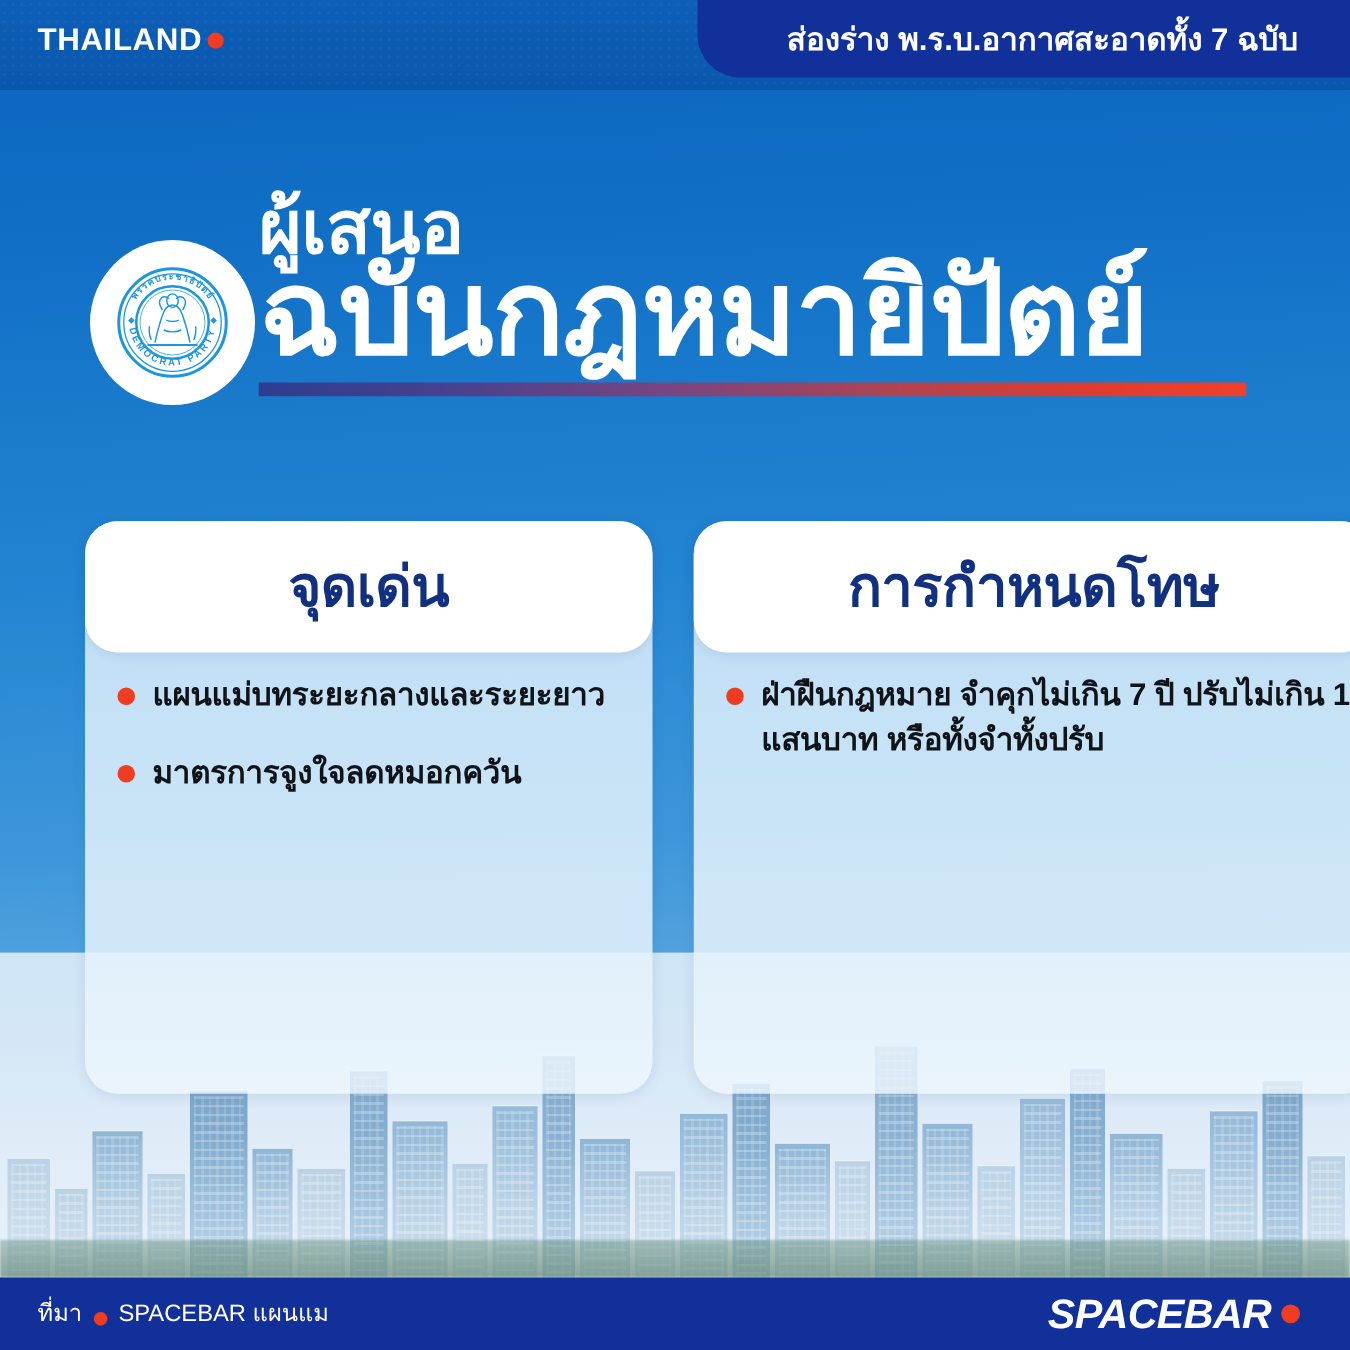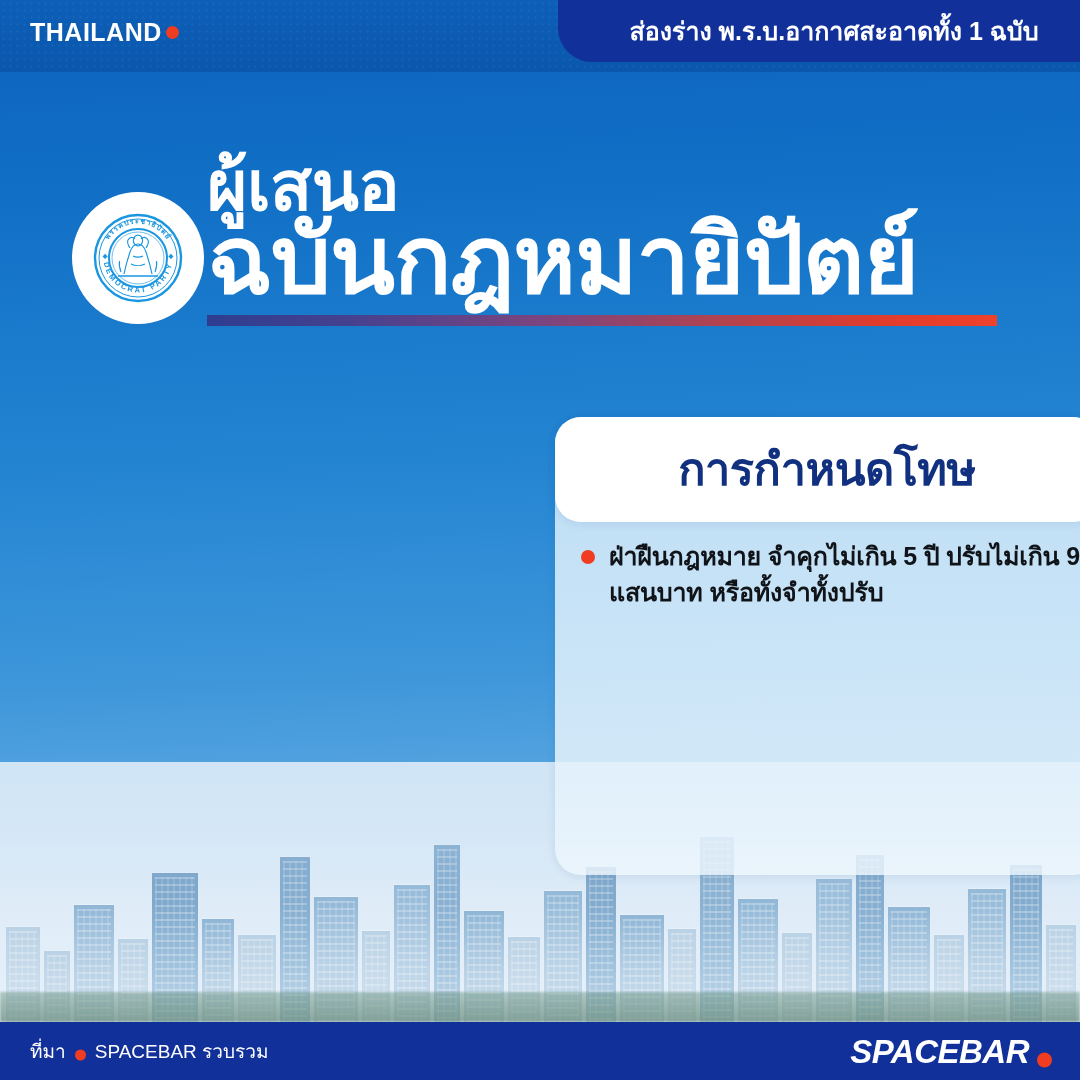--- a/index.html
+++ b/index.html
@@ -65,21 +65,21 @@
     background:#ffffff; z-index:14;
     display:flex; align-items:center; justify-content:center;
   }
   #logo-badge svg { display:block; }
 
   #title-wrap {
     position:absolute; left:207px; top:155px; z-index:15;
     width:810px;
   }
   #title-small {
-    color:#ffffff; font-size:69px; font-weight:bold; line-height:.92;
+    color:#ffffff; font-size:59px; font-weight:bold; line-height:.92;
     letter-spacing:-.5px;
   }
   #title-big {
     color:#ffffff; font-size:95px; font-weight:bold; line-height:1.02;
     letter-spacing:-1px; margin-top:-6px;
   }
   #title-rule {
     margin-top:6px; width:790px; height:11px;
     background:linear-gradient(90deg,#2e3d90 0%,#45418f 18%,#7a4580 42%,#b2434f 65%,#e03c2c 85%,#f0412a 100%);
   }
@@ -157,22 +157,22 @@
     position:absolute; left:0; bottom:0; width:1080px; height:58px;
     background:#12309a; z-index:30;
   }
   #footer-src {
     position:absolute; left:30px; top:50%; transform:translateY(-50%);
     display:flex; align-items:flex-end; gap:9px;
     color:#ffffff; font-size:19px; line-height:1; white-space:nowrap;
   }
   #footer-src .reddot { width:11px; height:11px; }
   #footer-logo {
-    position:absolute; right:28px; top:50%; transform:translateY(-50%);
-    display:flex; align-items:flex-end; gap:8px;margin-left:33px;
+    position:absolute; right:40px; top:50%; transform:translateY(-50%);
+    display:flex; align-items:center; gap:8px;margin-left:33px;
   }
   #footer-logo .wordmark {
     color:#ffffff; font-size:33px; font-weight:bold; font-style:italic;
     letter-spacing:-.5px; line-height:1;
   }
   #footer-logo .reddot { width:15px; height:15px; }
 </style>
 </head>
 <body>
 
@@ -217,21 +217,21 @@
   <div id="topbar">
     <div id="topbar-dots"></div>
   </div>
 
   <div id="brand-left">
     <span class="txt">THAILAND</span>
     <span class="reddot"></span>
   </div>
 
   <div id="headline-pill">
-    <span class="txt">ส่องร่าง พ.ร.บ.อากาศสะอาดทั้ง 1 ฉบับ</span>
+    <span class="txt">ส่องร่าง พ.ร.บ.อากาศสะอาดทั้ง 7 ฉบับ</span>
   </div>
 
   <div id="logo-badge">
     <svg width="108" height="108" viewBox="0 0 108 108">
       <circle cx="54" cy="54" r="43" fill="none" stroke="#1b96e0" stroke-width="2.4"></circle>
       <circle cx="54" cy="54" r="39" fill="none" stroke="#1b96e0" stroke-width="1"></circle>
       <circle cx="54" cy="54" r="29" fill="none" stroke="#1b96e0" stroke-width="2"></circle>
       <circle cx="54" cy="54" r="26" fill="none" stroke="#4eaee8" stroke-width="0.8"></circle>
       <path id="arcTop" d="M 54 54 m -34.5 0 a 34.5 34.5 0 0 1 69 0" fill="none"></path>
       <path id="arcBot" d="M 54 54 m -34.5 0 a 34.5 34.5 0 0 0 69 0" fill="none"></path>
@@ -258,38 +258,53 @@
       <path d="M34 72h40" stroke="#1b96e0" stroke-width="1.6" fill="none"></path>
     </svg>
   </div>
 
   <div id="title-wrap">
     <div id="title-small">ผู้เสนอ</div>
     <div id="title-big">ฉบันกฎหมายิปัตย์</div>
     <div id="title-rule"></div>
   </div>
 
+  <div class="card" id="card-left">
+    <div class="card-head">
+      <span class="txt">จุดเด่น</span>
+    </div>
+    <div class="bullets">
+      <div class="bullet">
+        <span class="dot"></span>
+        <span class="txt">แผนแม่บทระยะกลางและระยะยาว</span>
+      </div>
+      <div class="bullet">
+        <span class="dot"></span>
+        <span class="txt">มาตรการจูงใจลดหมอกควัน</span>
+      </div>
+    </div>
+  </div>
 
   <div class="card" id="card-right">
     <div class="card-head">
       <span class="txt">การกำหนดโทษ</span>
     </div>
     <div class="bullets">
       <div class="bullet">
         <span class="dot"></span>
-        <span class="txt">ฝ่าฝืนกฎหมาย จำคุกไม่เกิน 5 ปี ปรับไม่เกิน 9 แสนบาท หรือทั้งจำทั้งปรับ</span>
+        <span class="txt">ฝ่าฝืนกฎหมาย จำคุกไม่เกิน 7 ปี ปรับไม่เกิน 1 แสนบาท หรือทั้งจำทั้งปรับ</span>
       </div>
     </div>
   </div>
 
   <div id="footer">
     <div id="footer-src">
       <span>ที่มา</span>
       <span class="reddot"></span>
-      <span>SPACEBAR รวบรวม</span>
+      <span>SPACEBAR แผนแม</span>
     </div>
     <div id="footer-logo">
       <span class="wordmark">SPACEBAR</span>
       <span class="reddot"></span>
     </div>
   </div>
 
 </div>
 
 </body></html>

